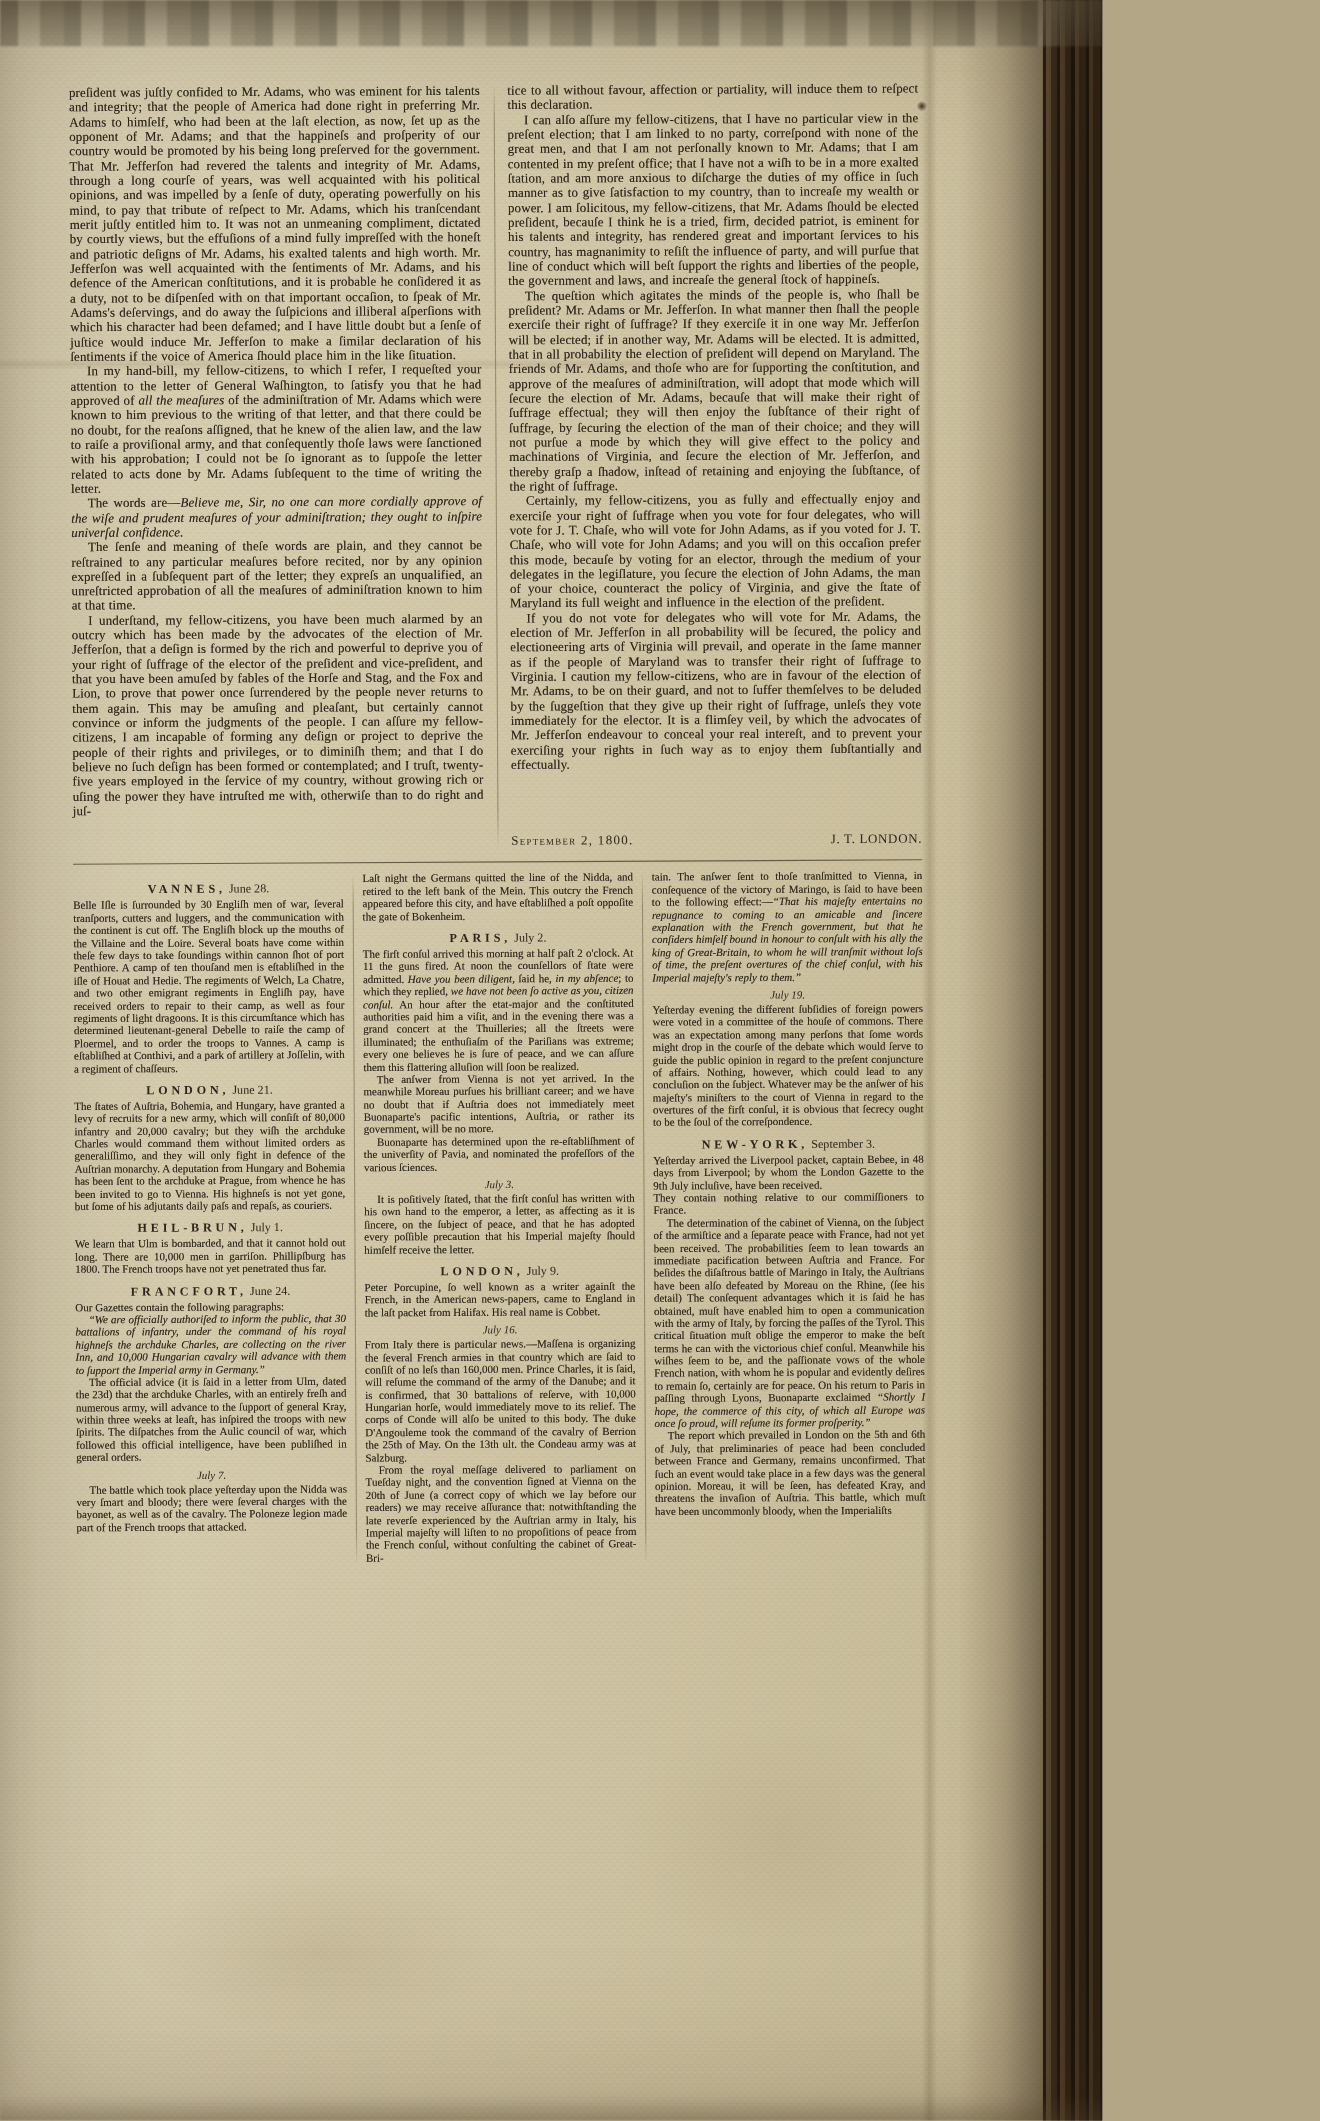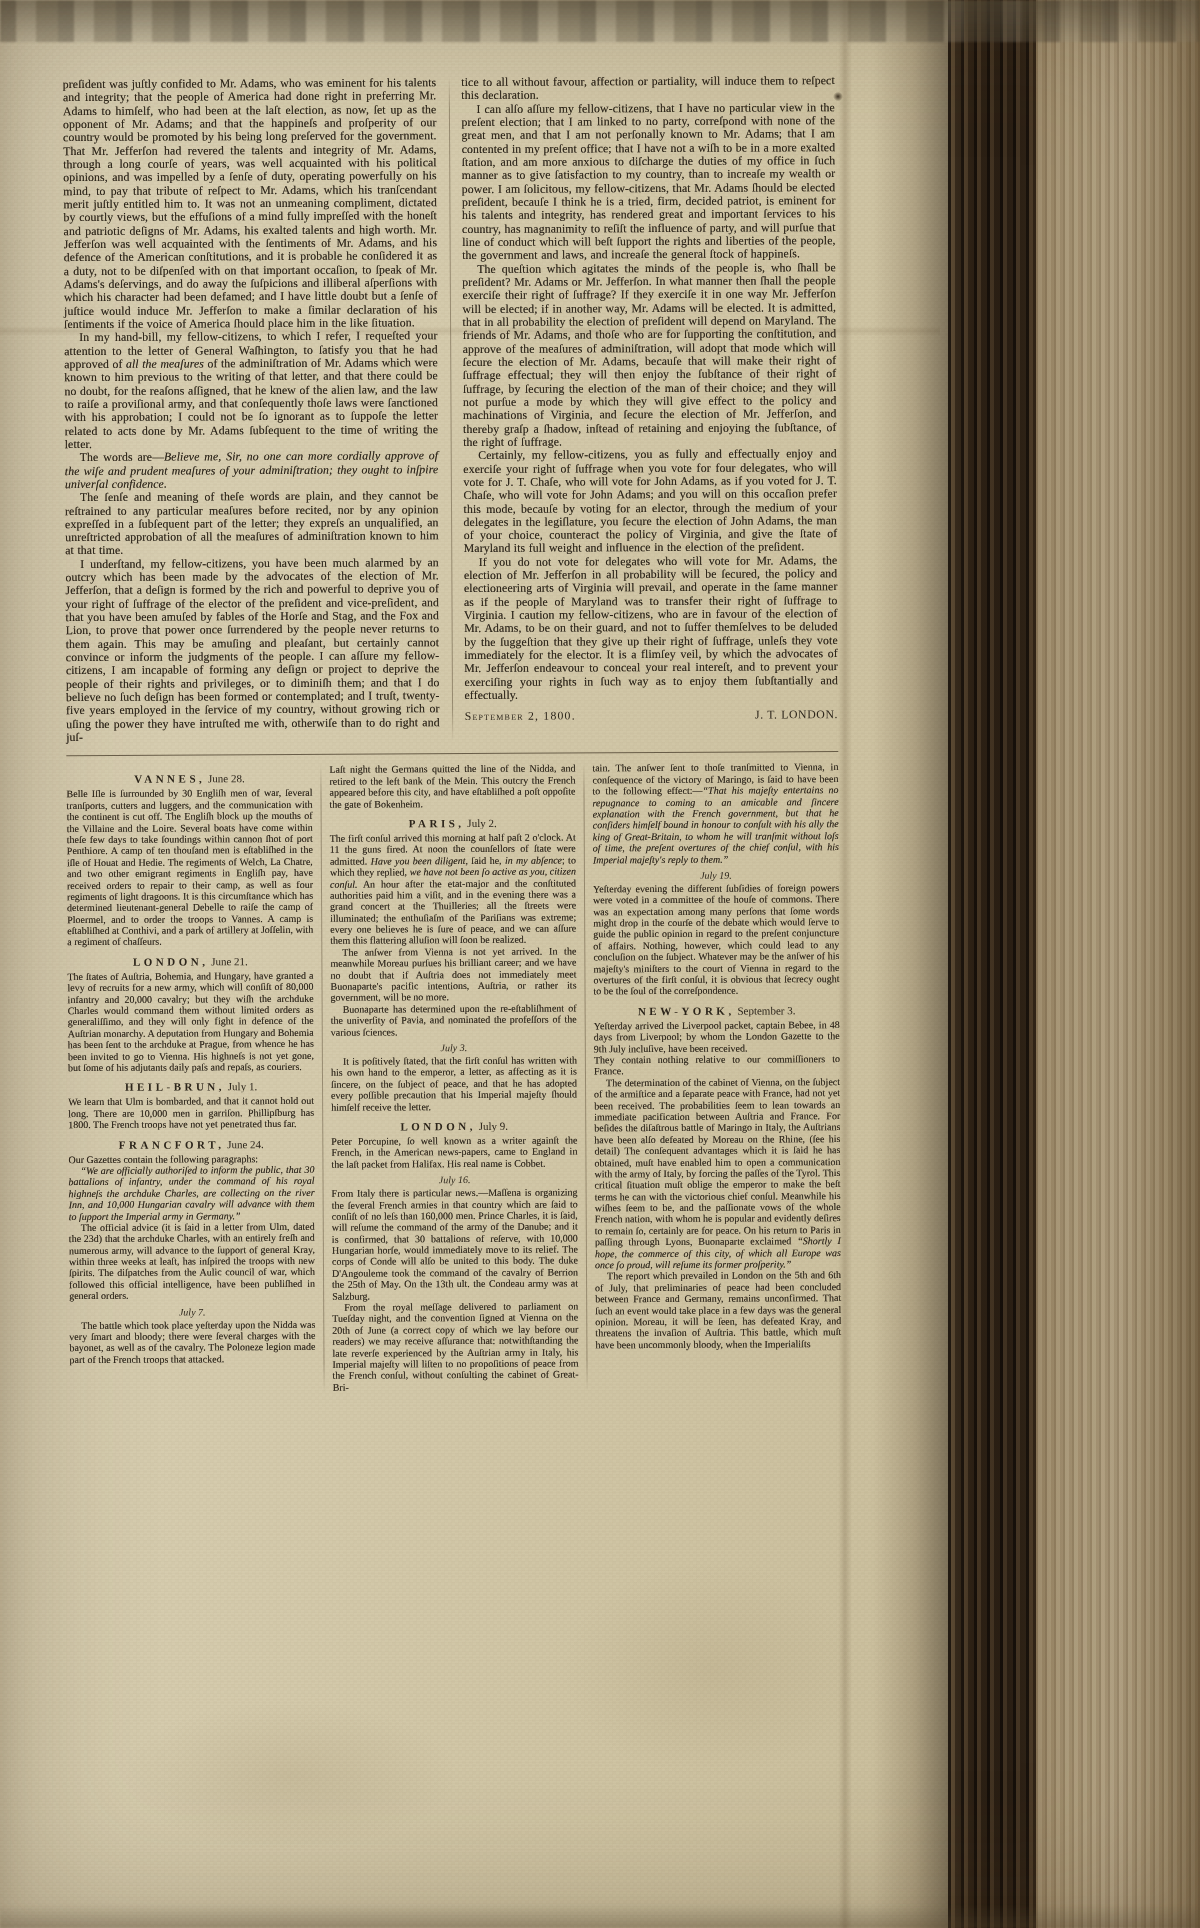--- a/index.html
+++ b/index.html
@@ -1,18 +1,18 @@
 <!DOCTYPE html>
 <html><head>
 <meta charset="utf-8">
 <title>Newspaper page scan</title>
 <style>
   html,body { margin:0; padding:0; background:#b3a687; }
   .scan {
-    position:relative; width:1200px; height:1928px; overflow:hidden;
+    position:relative; width:1002px; height:1928px; overflow:hidden;
     background: linear-gradient(100deg,#dad1b5 0%, #d5cbad 30%, #cec3a2 62%, #c5b996 100%);
     font-family:"Liberation Serif","DejaVu Serif",serif; color:#2b241a;
   }
   
   .top-edge {
     position:absolute; top:0; left:0; right:0; height:42px; z-index:6; pointer-events:none;
     background:
       repeating-linear-gradient(90deg, rgba(75,70,58,0.45) 0 16px, rgba(150,143,124,0.30) 16px 36px, rgba(95,88,70,0.40) 36px 58px),
       linear-gradient(180deg, rgba(80,74,58,0.55), rgba(80,74,58,0) 92%);
     filter: blur(1.2px);
@@ -74,21 +74,21 @@
     width:1px; flex:0 0 1px;
     background:linear-gradient(180deg, rgba(70,55,35,0) 0%, rgba(70,55,35,0.42) 5%, rgba(70,55,35,0.42) 95%, rgba(70,55,35,0) 100%);
   }
   .essay-p {
     margin:0; font-size:11.8px; line-height:1.13; text-align:justify;
     text-indent:15px; letter-spacing:0.1px; word-spacing:0.4px;
     text-shadow: 0 0 0.5px rgba(43,36,26,0.55);
   }
   .essay-p.ni { text-indent:0; }
   .signature-row { display:flex; justify-content:space-between; align-items:baseline; margin-top:7px; font-size:11.8px; }
-  .sig-date { font-variant:small-caps; letter-spacing:1.2px; }
+  .sig-date { font-variant:small-caps; letter-spacing:1.2px;margin-top:48px; }
   .sig-name { letter-spacing:0.6px; }
   .section-rule { border:none; border-top:1.3px solid rgba(55,43,26,0.68); margin:11px 0 9px; }
 
   .bottom-section { display:flex; gap:8px; }
   .ncol { flex:1; min-width:0; }
   .news-p {
     margin:0; font-size:10px; line-height:1.14; text-align:justify; text-indent:12px;
     text-shadow: 0 0 0.5px rgba(43,36,26,0.5);
   }
   .news-p.ni { text-indent:0; }

